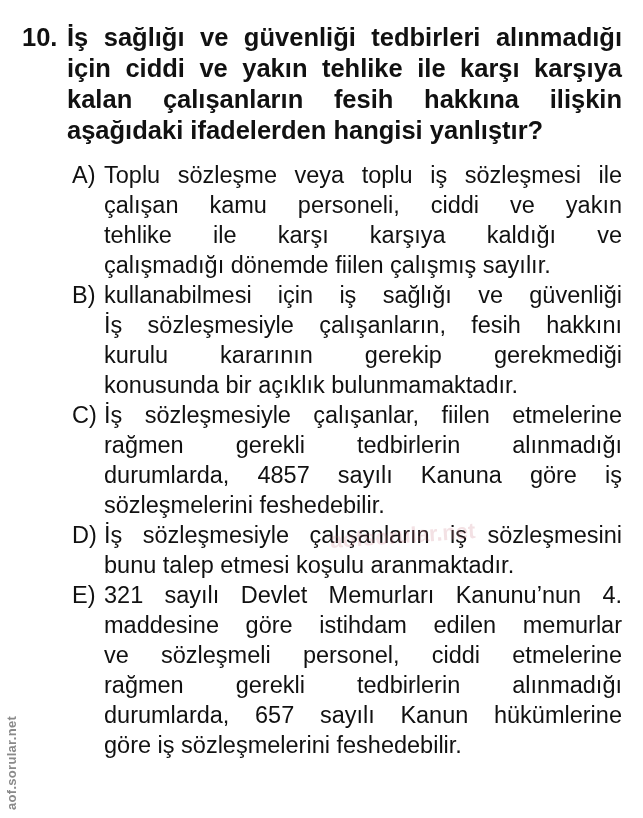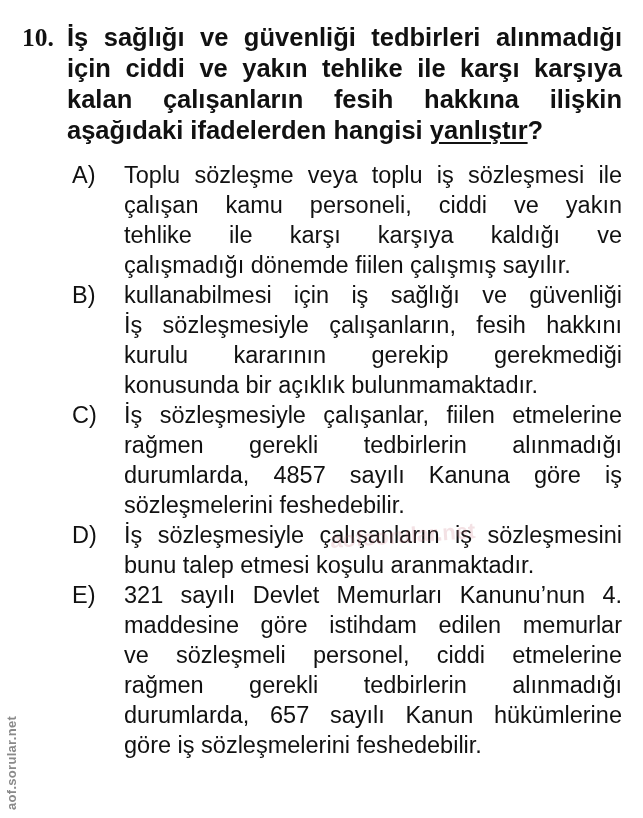--- a/index.html
+++ b/index.html
@@ -5,33 +5,33 @@
     html, body { margin: 0; padding: 0; }
     body {
       width: 643px; height: 818px; background: #ffffff; position: relative;
       overflow: hidden; color: #111111;
       font-family: "Liberation Sans", "DejaVu Sans", sans-serif;
     }
     .question {
       position: absolute; left: 22px; top: 22px; width: 600px;
       font-weight: bold; font-size: 25.5px; line-height: 31px;
     }
-    .q-num { position: absolute; left: 0; top: 0; font-family: Liberation Serif, serif; }
+    .q-num { position: absolute; left: 0; top: 0; }
     .q-text { margin-left: 45px; text-align: justify; text-align-last: left; }
     .q-text .line { display: block; text-align: justify; text-align-last: justify; }
     .q-text .line.last { text-align-last: left; }
-    .underline { text-decoration: underline; text-decoration-thickness: 2px; text-underline-offset: 3px; }
+    .underline { text-decoration-thickness: 2px; text-underline-offset: 3px; }
 
     .options {
       position: absolute; left: 72px; top: 160px; width: 550px;
       font-size: 23.5px; line-height: 30px; font-weight: normal;
     }
     .option { position: relative; margin-bottom: 0; }
     .opt-letter { position: absolute; left: 0; top: 0; }
-    .opt-text { margin-left: 52px; }
+    .opt-text { margin-left: 32px; }
     .opt-text .line { display: block; text-align: justify; text-align-last: justify; white-space: nowrap; }
     .opt-text .line.last { text-align-last: left; }
 
     .side-watermark {
       position: absolute; left: 4px; top: 810px;
       transform-origin: left top; transform: rotate(-90deg);
       font-size: 13px; font-weight: bold; color: #8a8a8a; white-space: nowrap;
       letter-spacing: 0.3px;
     }
     .center-watermark {

